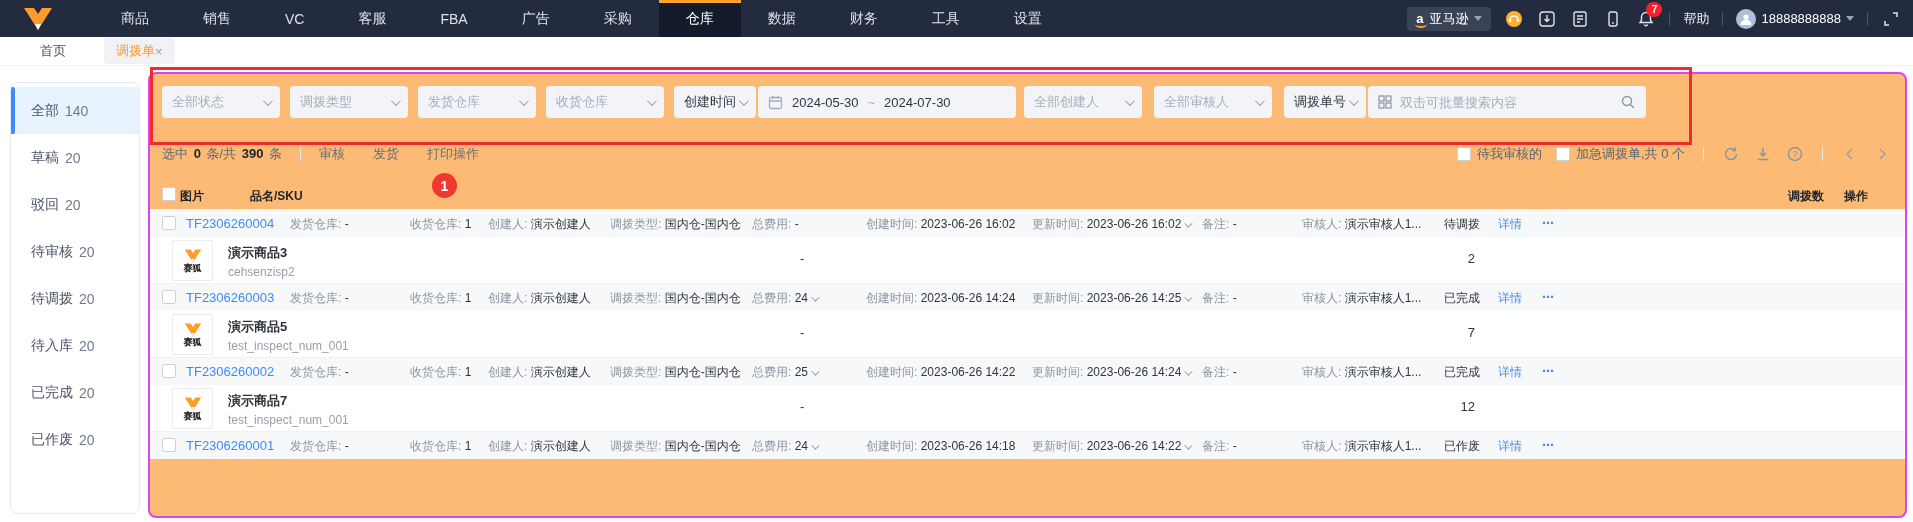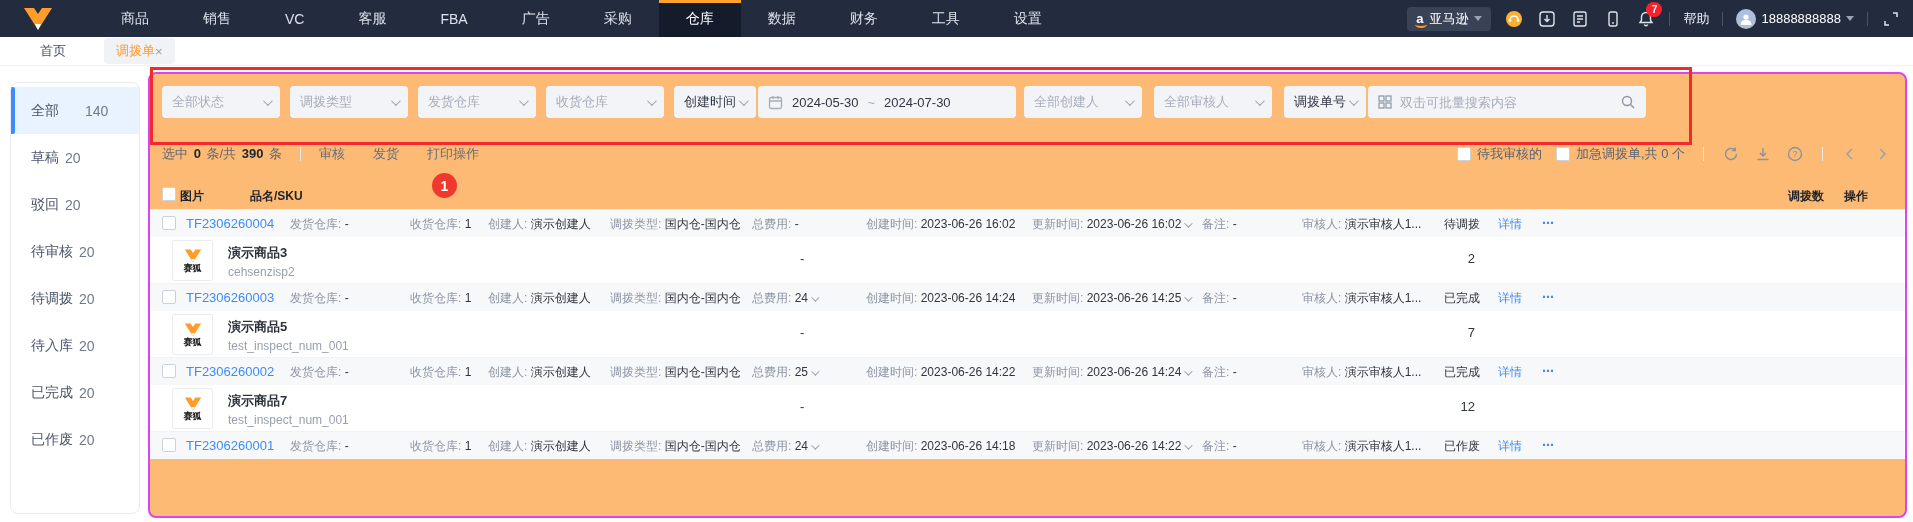--- a/index.html
+++ b/index.html
@@ -43,21 +43,21 @@
   .tab.active { background:#f1f2f6; color:#ff9a2e; margin-left:26px; display:flex; align-items:center; }
   .tab-close { color:#9aa1ad; font-size:13px; cursor:pointer; line-height:1; }
 
   
   .sidebar { position:absolute; left:10px; top:82px; width:130px; height:432px;
     background:#fff; border:1px solid #e9ebf1; border-radius:8px; overflow:hidden; }
   .side-item { height:47px; display:flex; align-items:center; padding-left:20px;
     font-size:14px; color:#4b5568; cursor:pointer; position:relative; }
   .side-item:first-child { margin-top:4px; }
   .side-item .cnt { margin-left:6px; color:#707a8c; }
-  .side-item.active { background:#e9f2ff;gap:20px; }
+  .side-item.active { background:#e9f2ff; }
   .side-item.active::before { content:""; position:absolute; left:0; top:0; bottom:0; width:4px;
     background:#3d8bff; border-radius:0 2px 2px 0; }
 
   
   .main { position:absolute; left:148px; top:72px; right:6px; bottom:4px;
     background:#fdba74; border:2px solid #d946ef; border-radius:8px; overflow:hidden;text-decoration:underline; }
 
   
   .fctl { position:absolute; top:12px; height:32px; background:#f3f4f8; border-radius:4px;
     display:flex; align-items:center; padding:0 10px; font-size:13px; cursor:pointer; white-space:nowrap; }

